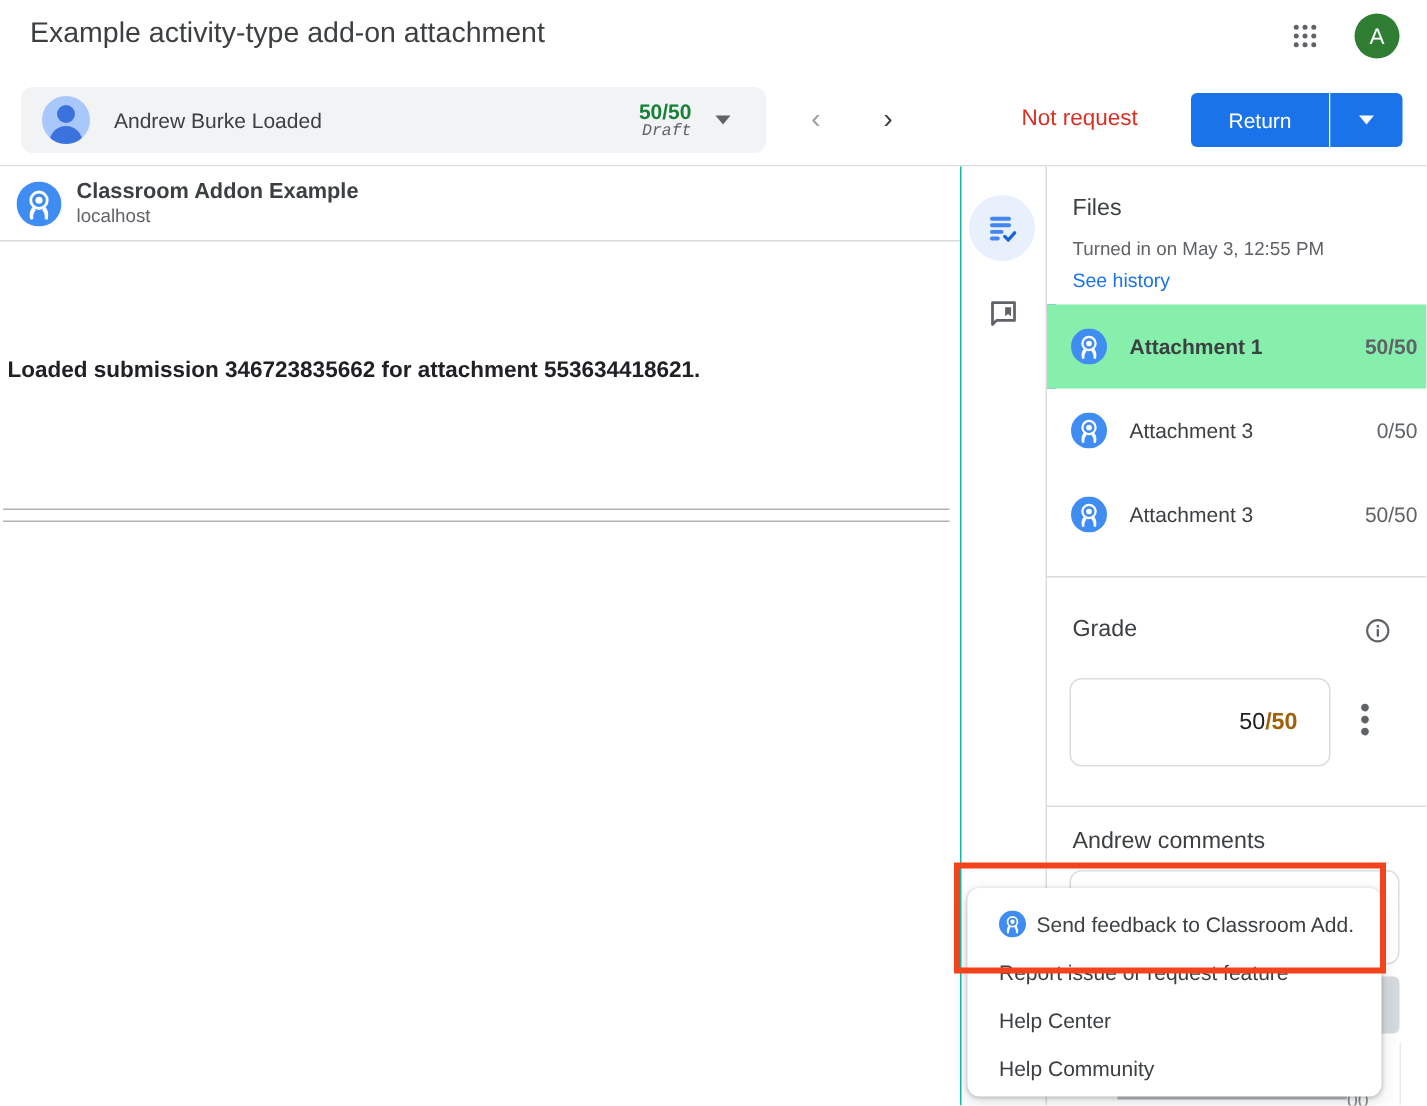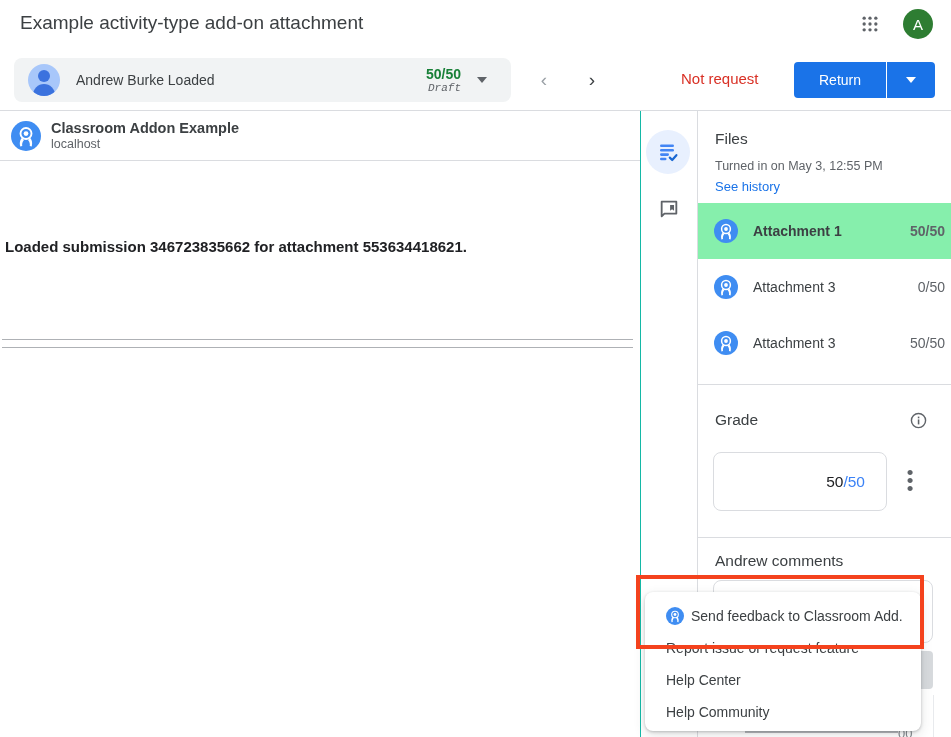--- a/index.html
+++ b/index.html
@@ -79,21 +79,21 @@
   .attach-name { margin-left:15px; font-size:14px; color:#3c4043; flex:1; }
   .attach-score { font-size:14px; color:#5f6368; margin-right:6px; }
 
   .panel-divider { left:0; width:253px; height:1px; background:#dadce0; }
 
   .grade-title { left:17px; top:300px; }
   .info-icon { left:212px; top:301px; width:17px; height:17px; cursor:pointer; }
   .grade-box { left:15px; top:341px; width:174px; height:59px; border:1px solid #dadce0; border-radius:8px;
     display:flex; align-items:center; justify-content:flex-end; padding-right:21px; background:#fff; cursor:text; }
   .grade-box .val { font-size:15.5px; color:#202124; }
-  .grade-box .max { font-size:15.5px; color:#3b82f6; }
+  .grade-box .max { font-size:15.5px; color:#a16207;font-weight:bold; }
   .kebab { left:203px; top:358px; width:18px; height:26px; color:#5f6368; font-size:19px; letter-spacing:0;
     line-height:8px; text-align:center; cursor:pointer; }
   .kebab span { display:block; height:8px; }
 
   .comments-title { left:17px; top:441px; }
   .comment-input { left:15px; top:469px; width:220px; height:63px; border:1px solid #dadce0; border-radius:8px; background:#fff; }
   .post-btn { left:177px; top:540px; width:58px; height:38px; background:#d7dadd; border:none; border-radius:4px; }
 
   
   .popup-menu { left:645px; top:592px; width:276px; height:139px; background:#fff; border-radius:8px;

